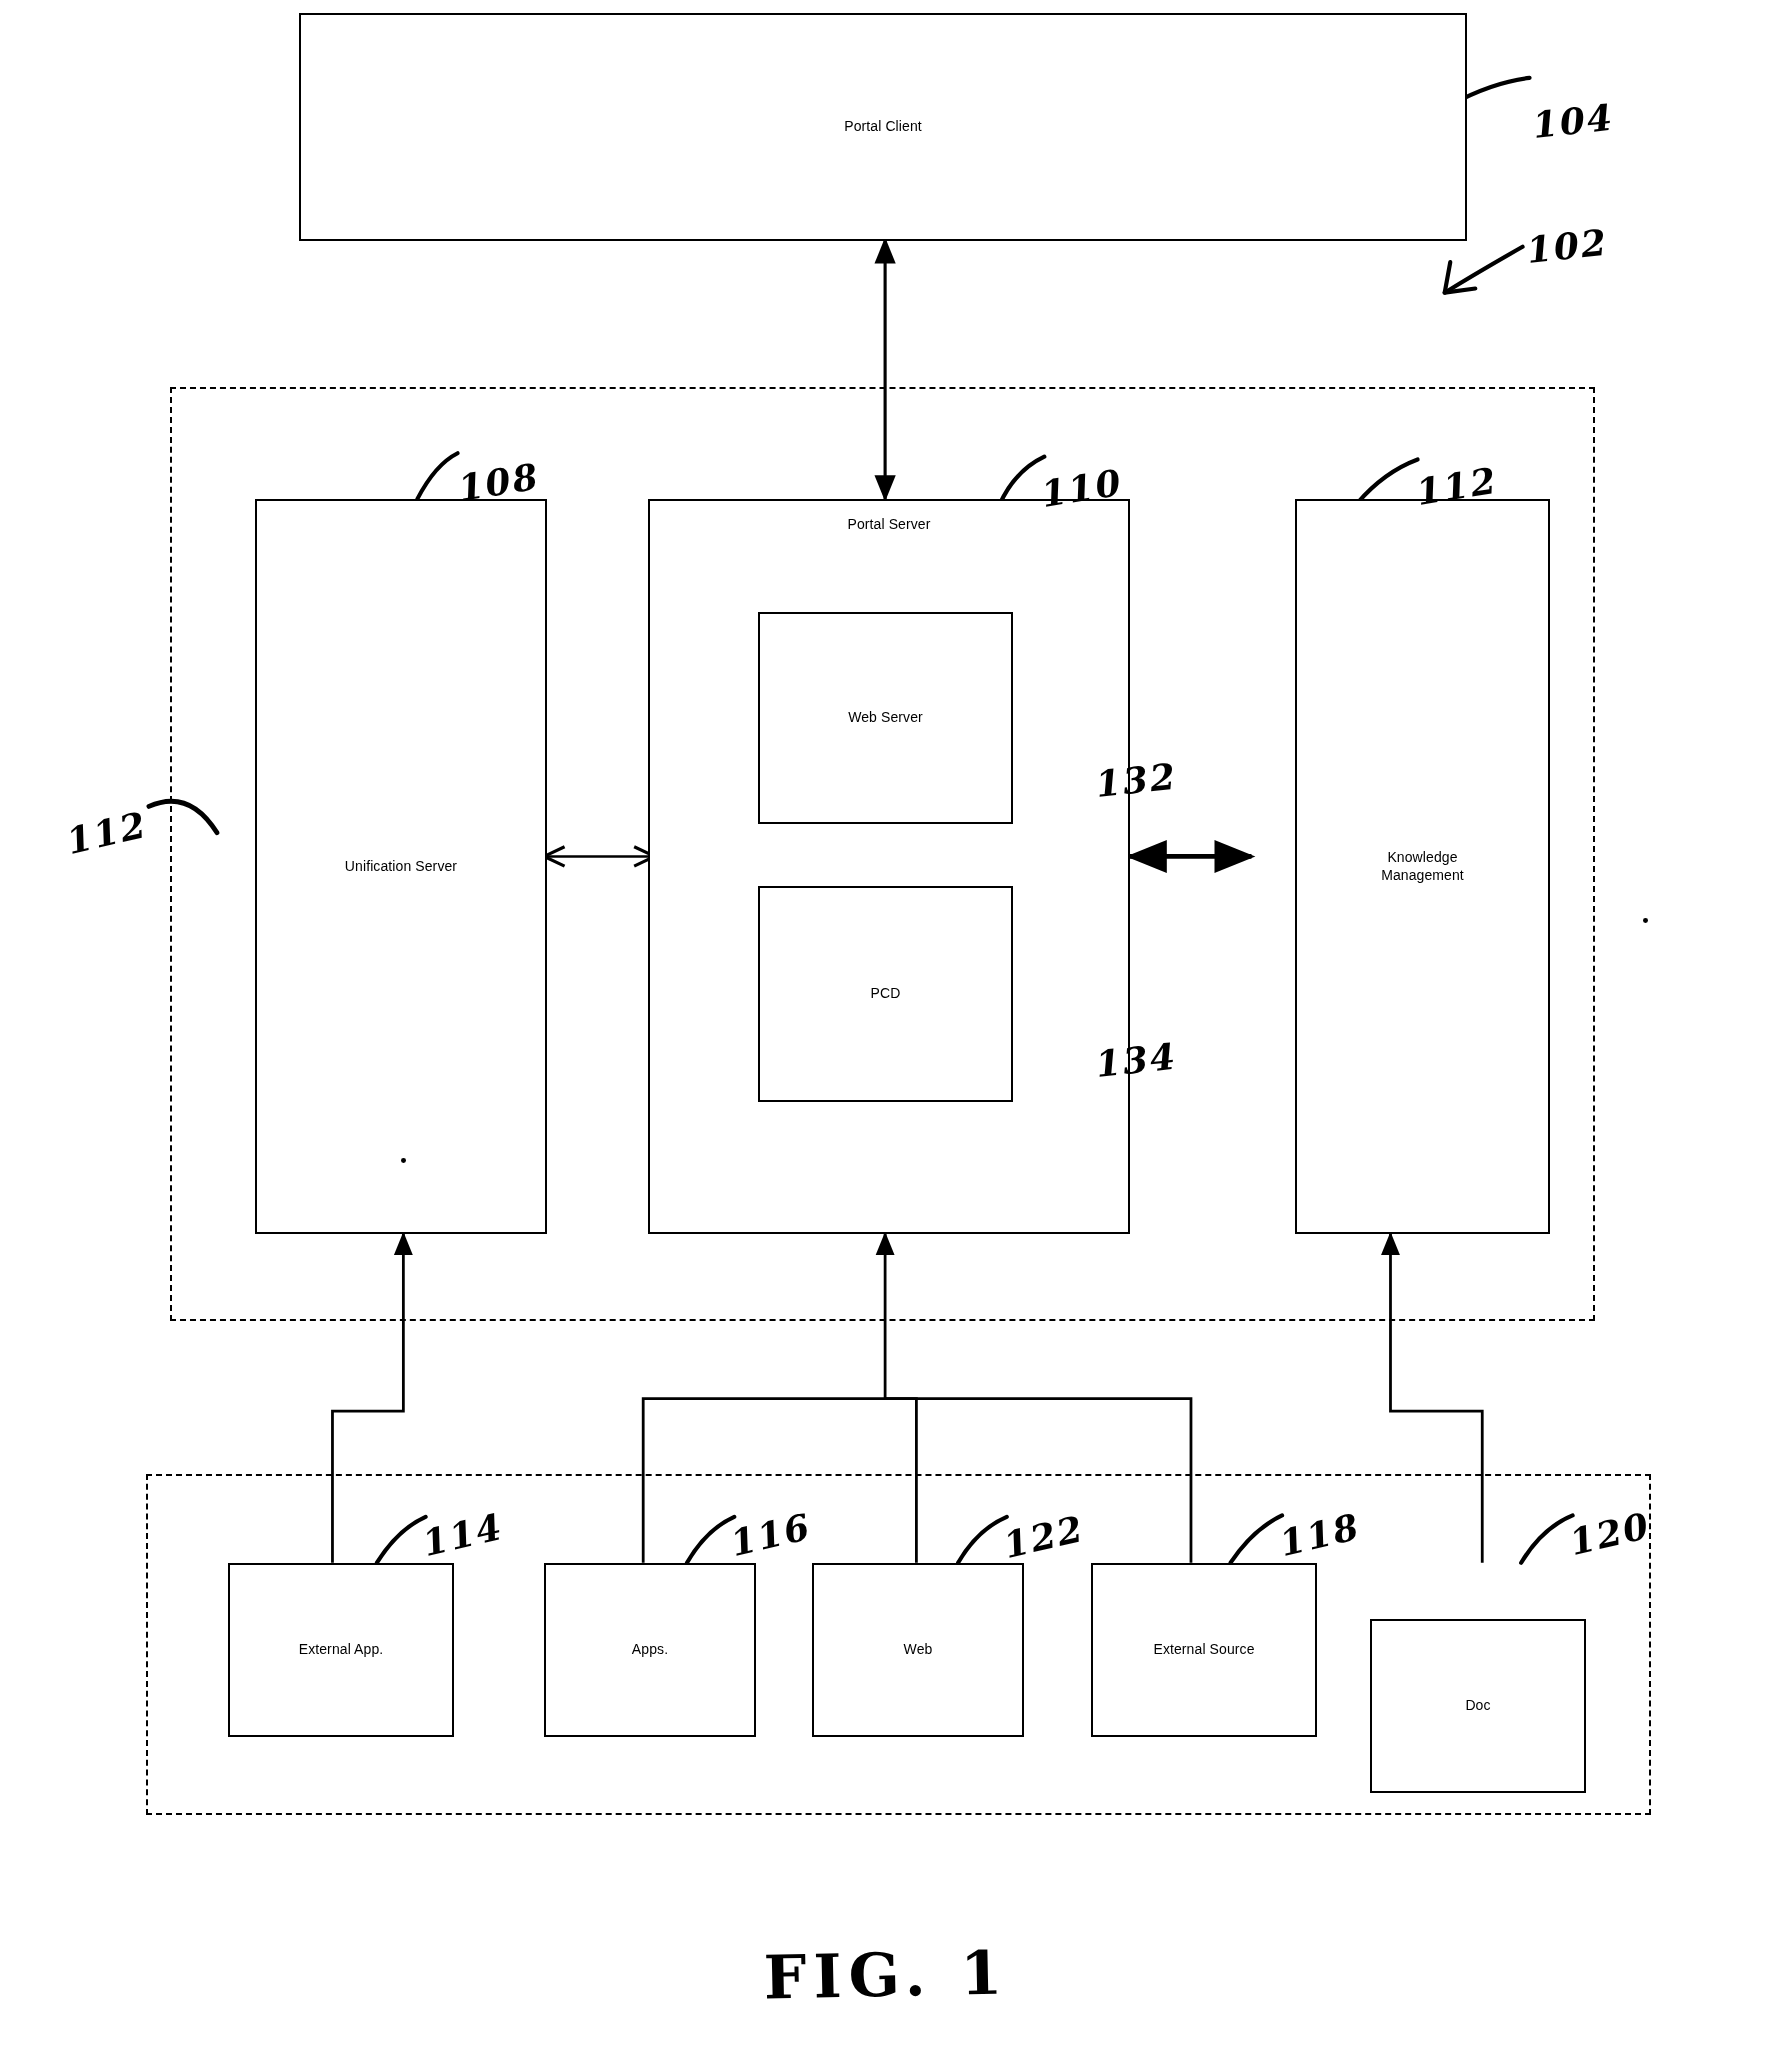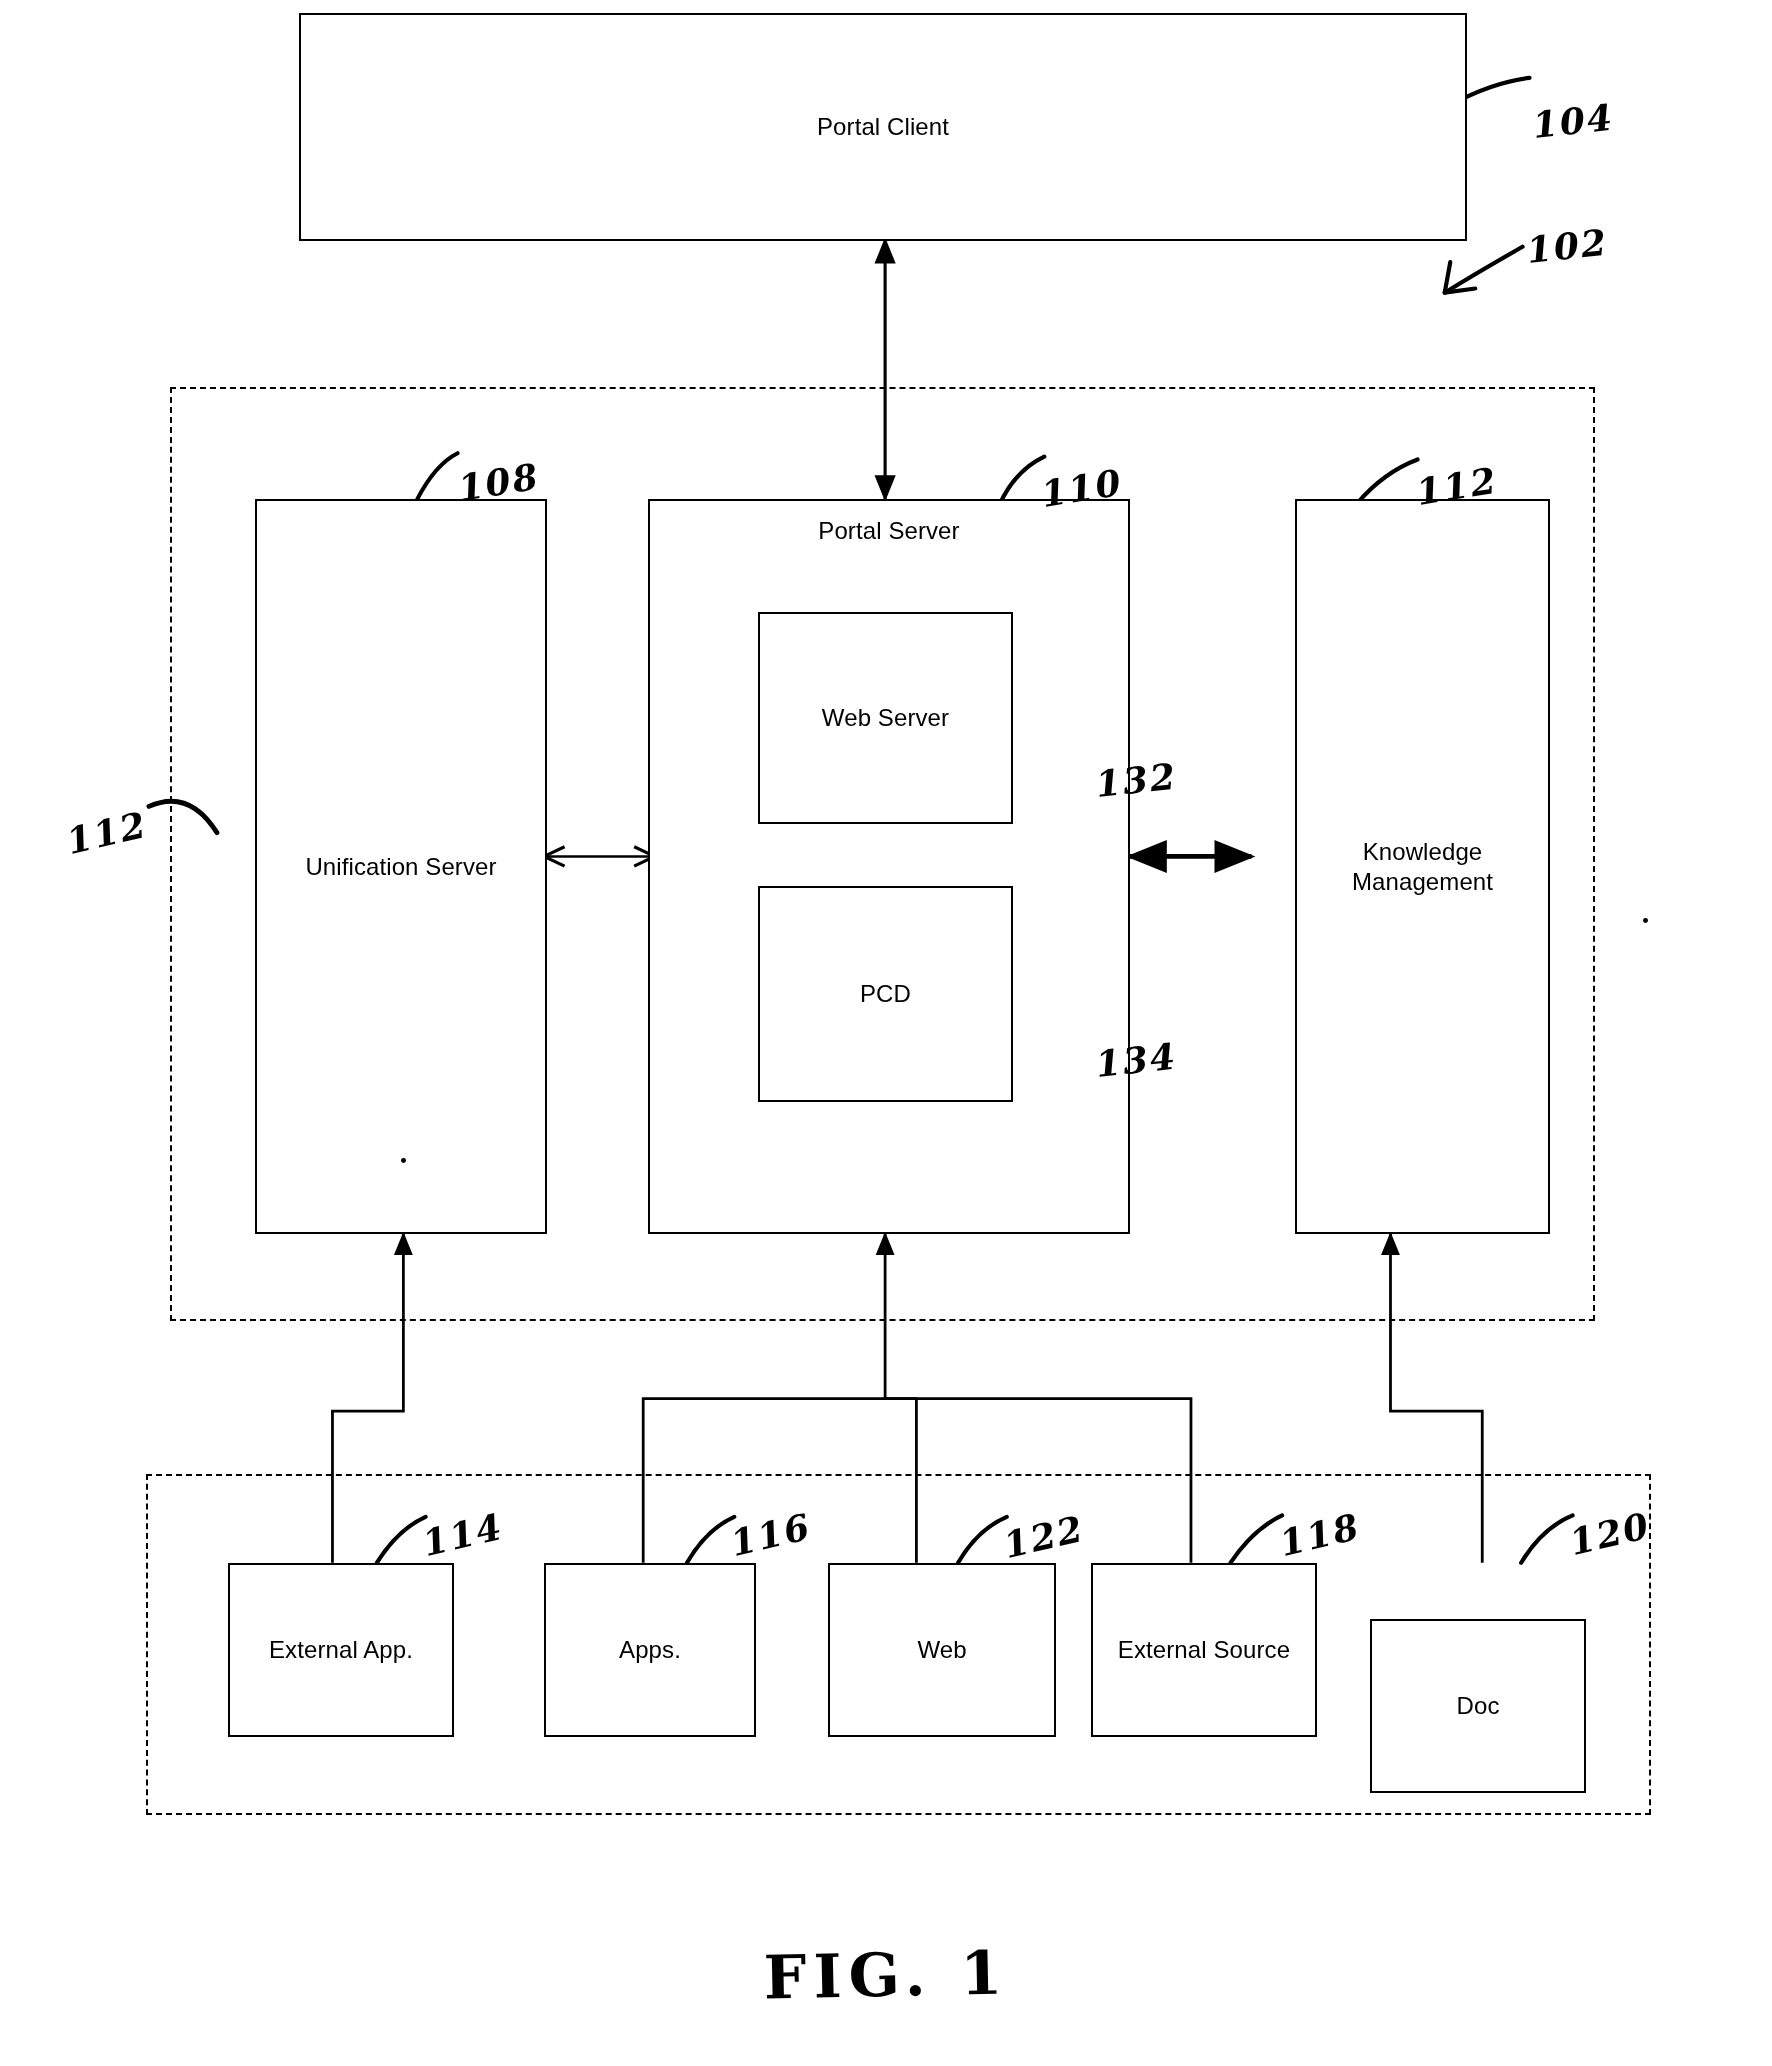--- a/index.html
+++ b/index.html
@@ -28,21 +28,21 @@
     position: absolute;
     border: 2.8px solid #000;
     background: #fff;
     box-sizing: border-box;
     display: flex;
     align-items: center;
     justify-content: center;
     text-align: center;
   }
   .box .box-label {
-    font-size: 24px;
+    font-size: 14px;
     line-height: 1.25;
     letter-spacing: 0.1px;
     color: #000;
     white-space: pre-line;
   }
 
   
   .box.top-label {
     align-items: flex-start;
     justify-content: center;
@@ -212,21 +212,21 @@
   <div class="dashed-region" id="sources-region" style="left:146px; top:1474px; width:1505px; height:341px;"></div>
 
   <div class="box" id="external-app" style="left:228px; top:1563px; width:226px; height:174px;">
     <span class="box-label">External App.</span>
   </div>
 
   <div class="box" id="apps" style="left:544px; top:1563px; width:212px; height:174px;">
     <span class="box-label">Apps.</span>
   </div>
 
-  <div class="box" id="web" style="left:812px; top:1563px; width:228px; height:174px;margin-left:16px;">
+  <div class="box" id="web" style="left:812px; top:1563px; width:212px; height:174px;">
     <span class="box-label">Web</span>
   </div>
 
   <div class="box" id="external-source" style="left:1091px; top:1563px; width:226px; height:174px;">
     <span class="box-label">External Source</span>
   </div>
 
   <div class="box" id="doc" style="left:1370px; top:1619px; width:216px; height:174px;text-align:center;">
     <span class="box-label">Doc</span>
   </div>

